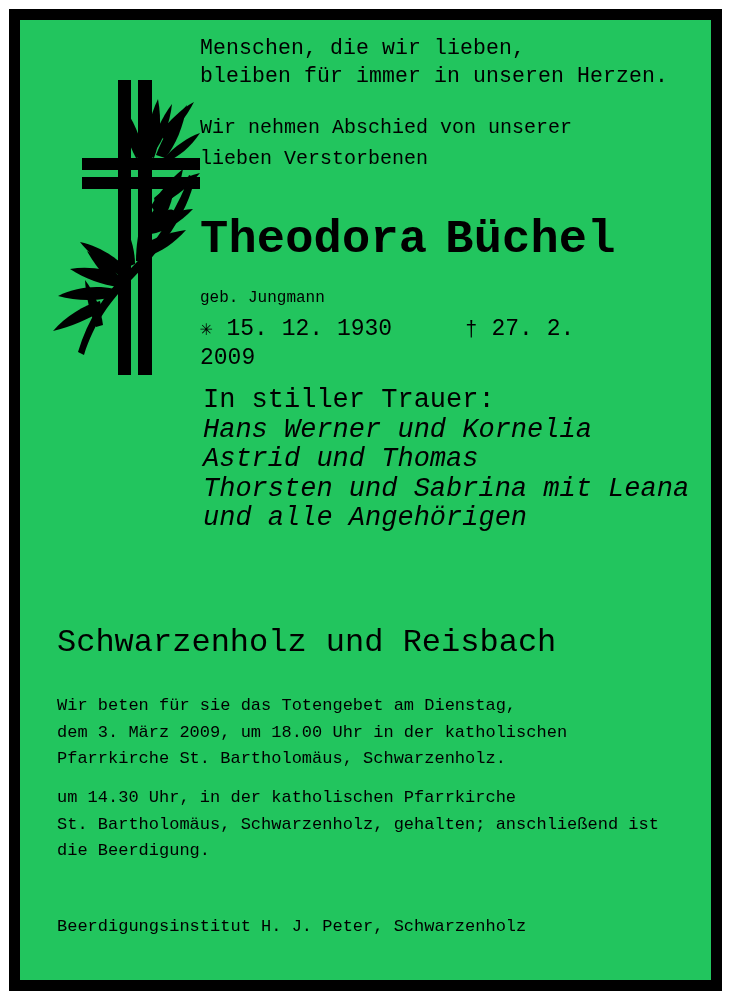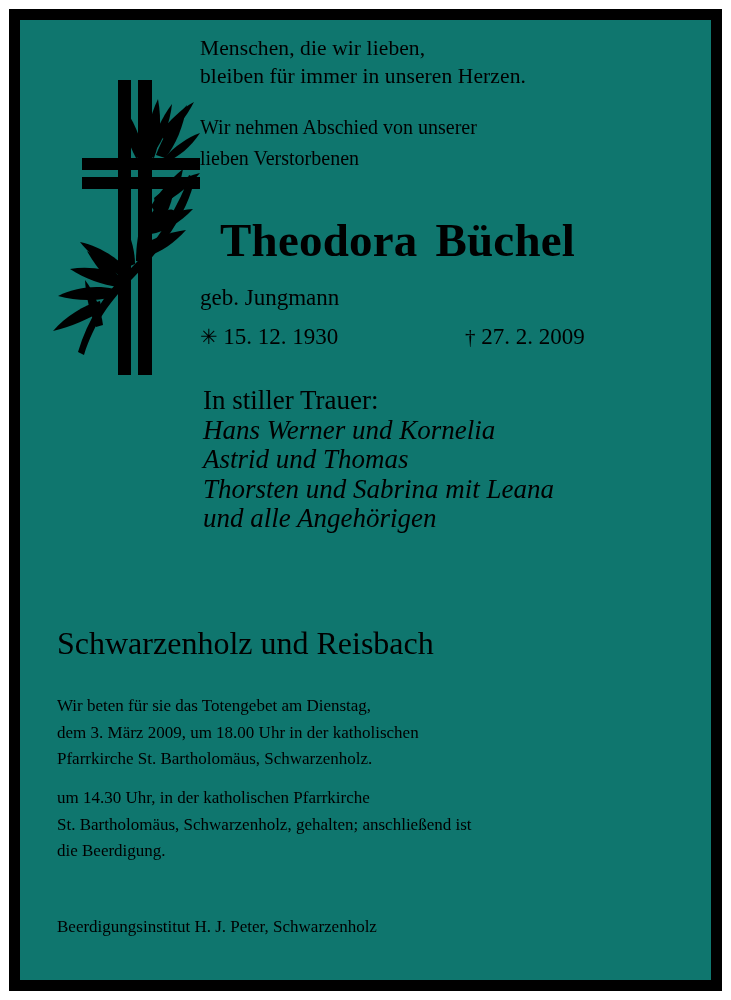--- a/index.html
+++ b/index.html
@@ -30,21 +30,22 @@
     width: 100%;
     height: 100%;
     box-sizing: border-box;
     border: 11px solid #000000;
     background: #ffffff;
   }
   #card-inner {
     position: absolute;
     left: 0; top: 0;
     right: 0; bottom: 0;
-    background: #0f766e;
+    background: #22c55e;
+    font-family: Liberation Mono, monospace;
   }
 
   
   #emblem {
     position: absolute;
     left: 30px;
     top: 35px;
     width: 150px;
     height: 320px;
   }
@@ -69,44 +70,42 @@
 
   .deceased-name {
     position: absolute;
     top: 192px;
     left: 180px;
     font-size: 47px;
     font-weight: bold;
     line-height: 56px;
     letter-spacing: 0.2px;
     white-space: nowrap;
-    margin-left: 20px;
   }
   .deceased-name .given { margin-right: 18px; }
 
   .maiden-name {
     position: absolute;
     top: 264px;
     left: 180px;
-    font-size: 23px;
+    font-size: 16px;
     line-height: 28px;
   }
 
   .dates-row {
     position: absolute;
     top: 295px;
     left: 180px;
     width: 430px;
     font-size: 23px;
     line-height: 28px;
   }
   .dates-row .birth {
     display: inline-block;
     width: 265px;
-    margin-top: 8px;
   }
   .dates-row .sym { font-size: 21px; }
 
   .mourners {
     position: absolute;
     top: 366px;
     left: 183px;
     font-size: 27px;
     line-height: 29.5px;
   }

